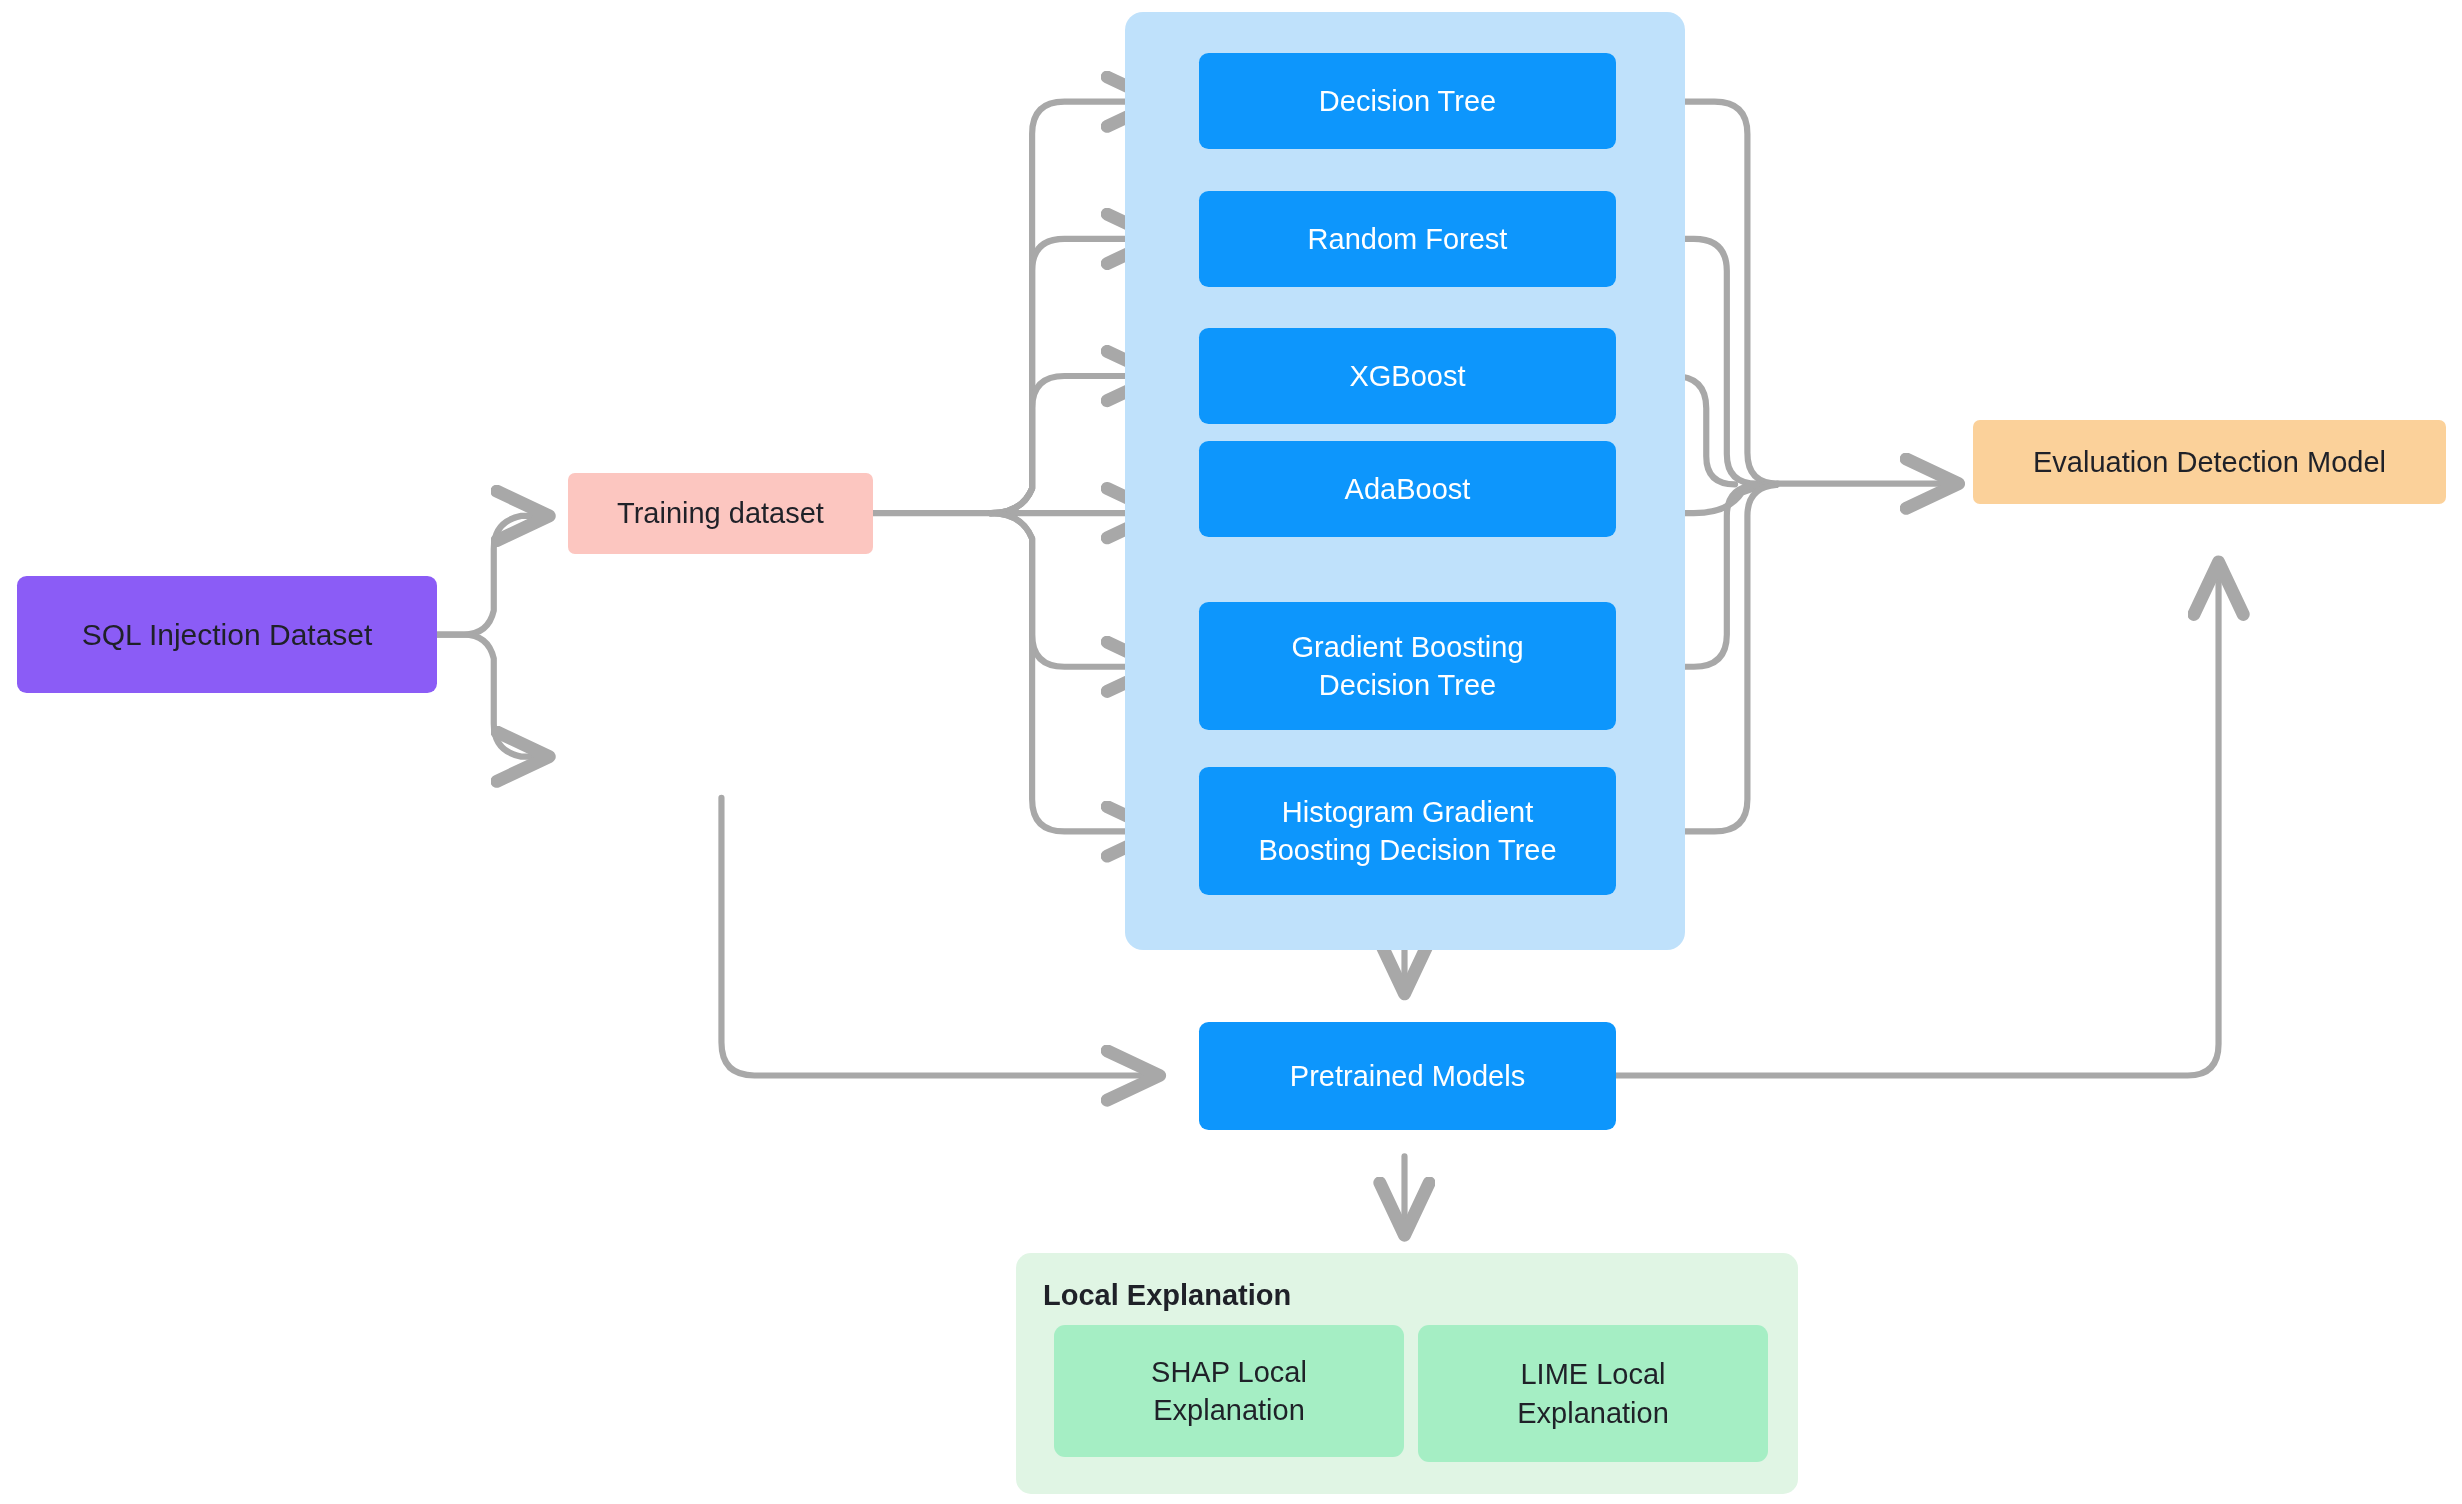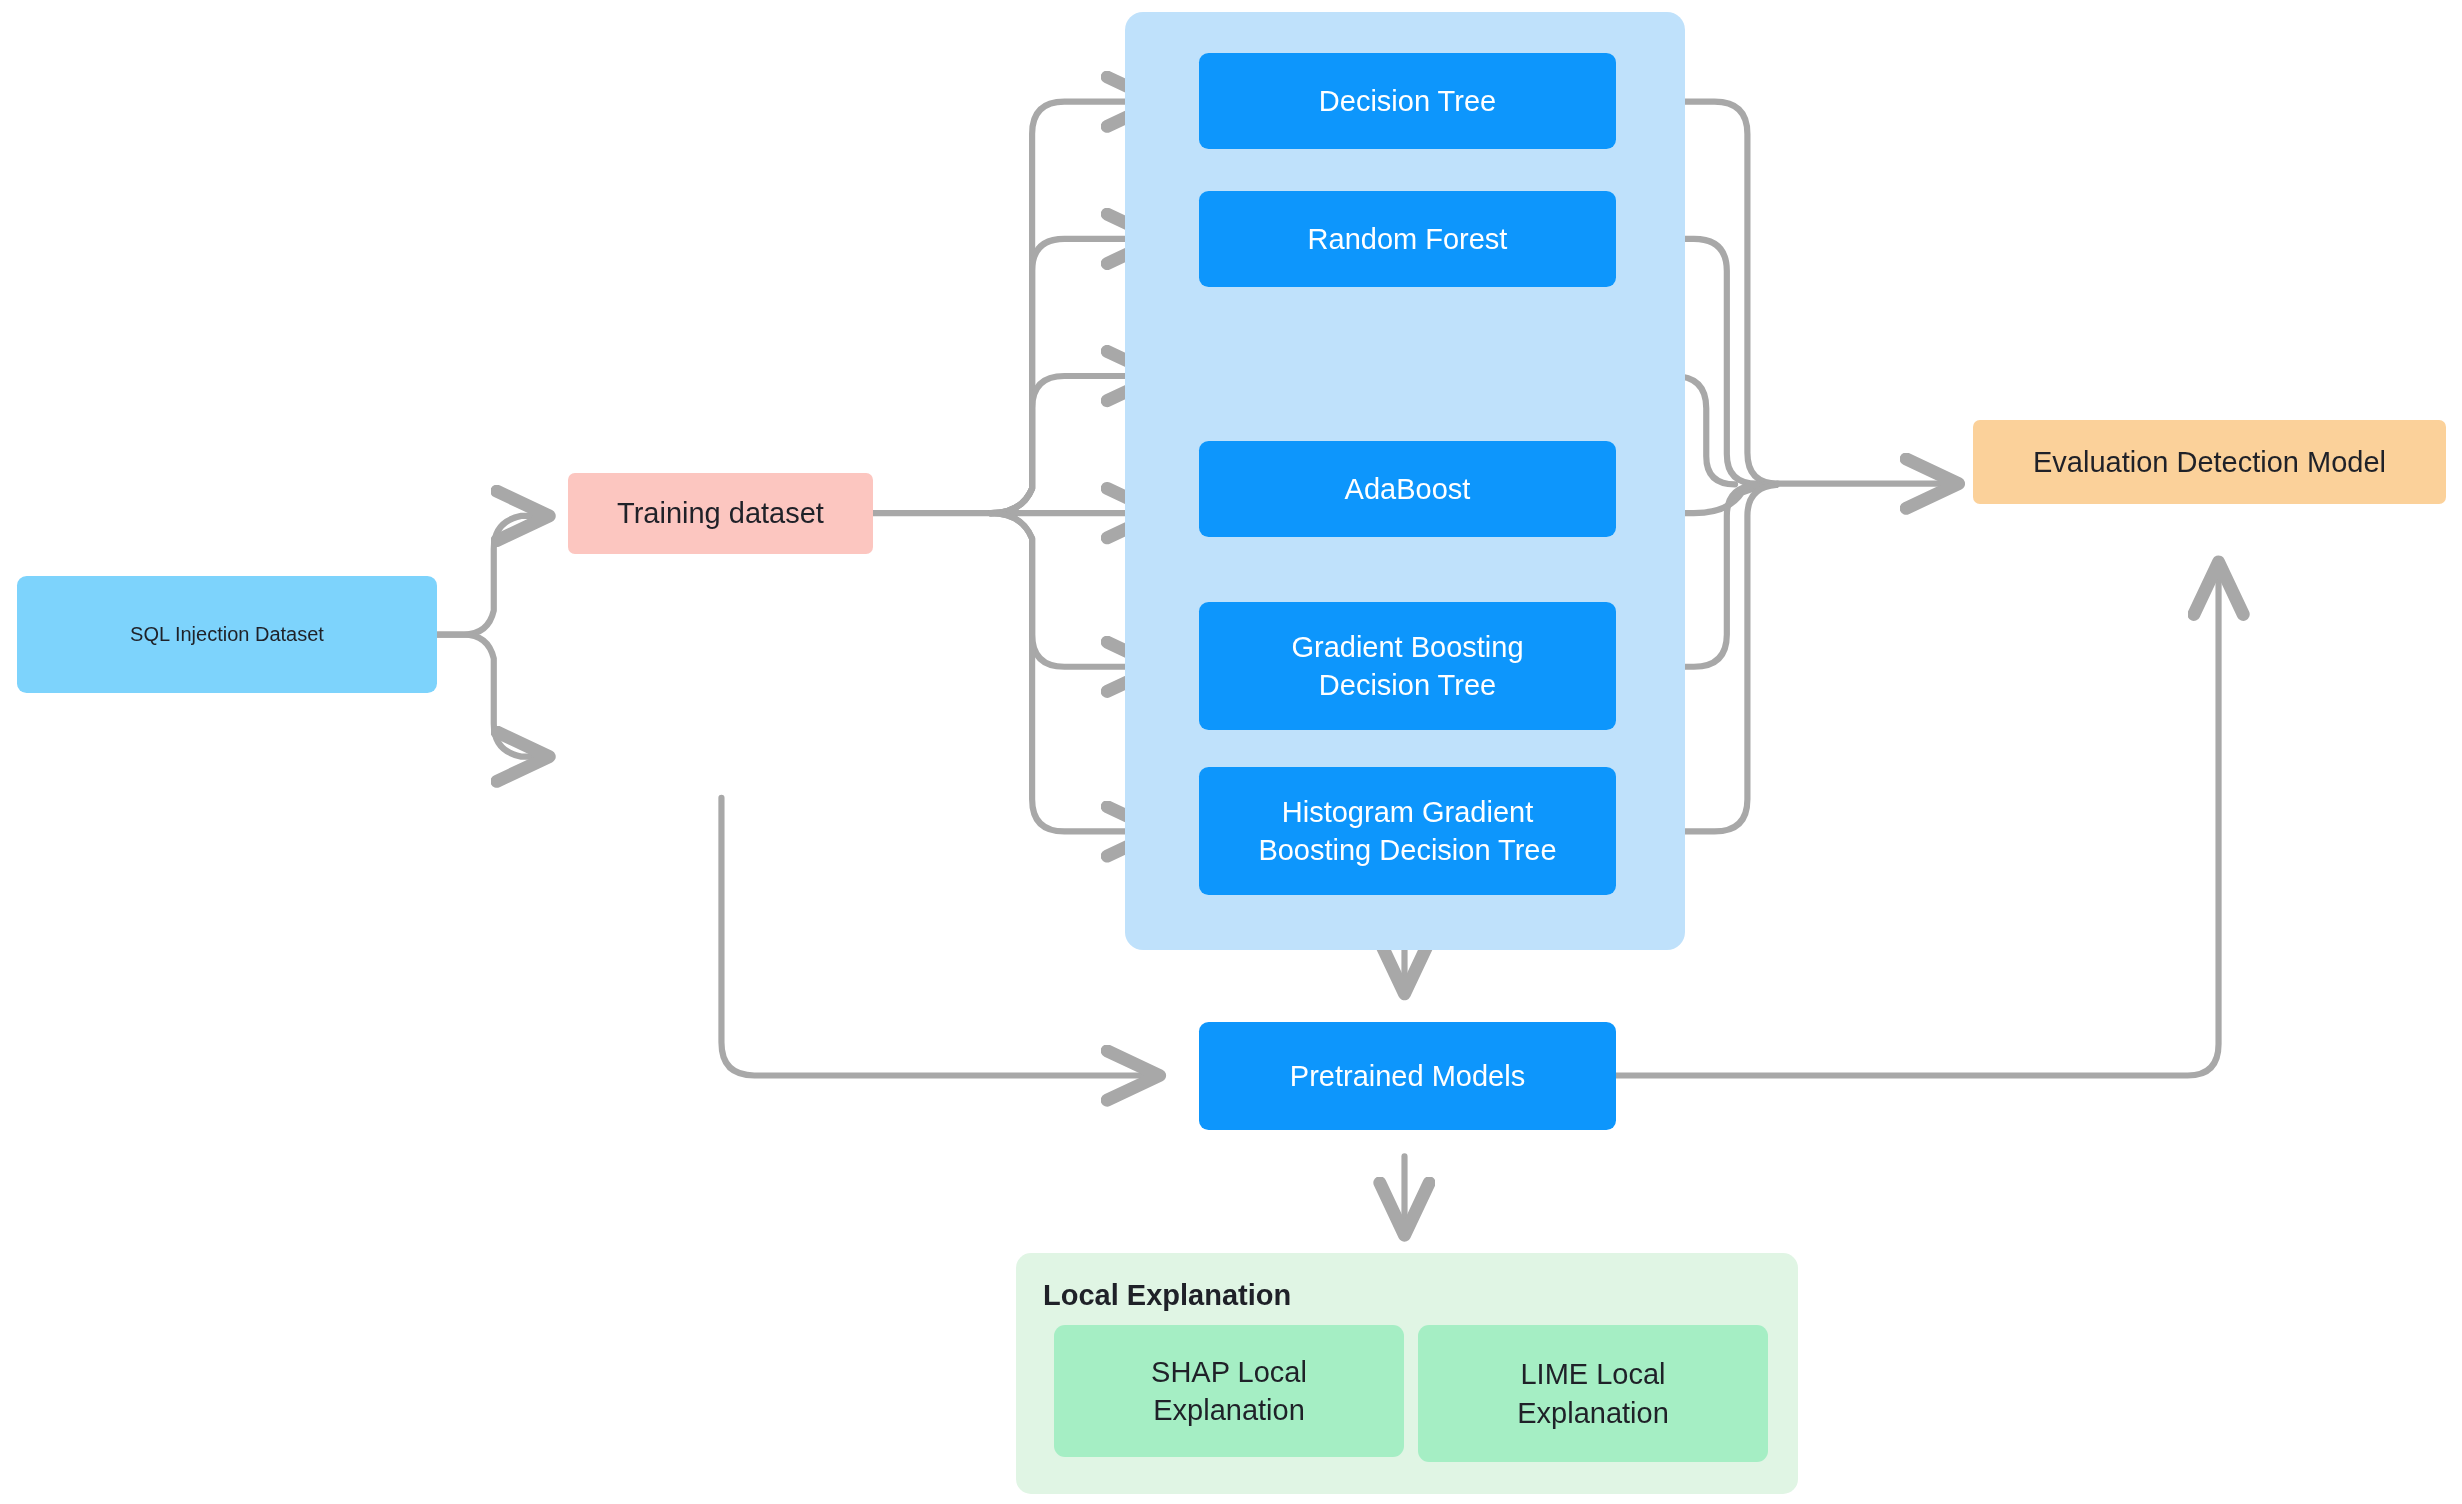--- a/index.html
+++ b/index.html
@@ -25,24 +25,24 @@
   .node {
     position: absolute;
     display: flex;
     align-items: center;
     justify-content: center;
     text-align: center;
     box-sizing: border-box;
     line-height: 1.32;
   }
   .node-dataset {
-    background: #7dd3fc;
+    background: #8b5cf6;
     color: #1f2128;
     border-radius: 9.6px;
-    font-size: 20px;
+    font-size: 30px;
   }
   .node-split {
     background: #fcc6c0;
     color: #1f2128;
     border-radius: 6.9px;
     font-size: 29px;
   }
   .node-model {
     background: #0d96fc;
     color: #ffffff;
@@ -132,20 +132,23 @@
   </div>
 
   <div class="group-models" style="left:1125px; top:12.3px; width:560px; height:938px;"></div>
 
   <div class="node node-model" style="left:1199px; top:53px; width:417px; height:96px;">
     <span class="node-inner">Decision Tree</span>
   </div>
   <div class="node node-model" style="left:1199px; top:191px; width:417px; height:96px;">
     <span class="node-inner">Random Forest</span>
   </div>
+  <div class="node node-model" style="left:1199px; top:328px; width:417px; height:96px;">
+    <span class="node-inner">XGBoost</span>
+  </div>
   <div class="node node-model" style="left:1199px; top:441px; width:417px; height:96px;">
     <span class="node-inner">AdaBoost</span>
   </div>
   <div class="node node-model" style="left:1199px; top:602px; width:417px; height:128px;">
     <span class="node-inner" style="white-space:pre-line;">Gradient Boosting
 Decision Tree</span>
   </div>
   <div class="node node-model" style="left:1199px; top:767px; width:417px; height:128px;">
     <span class="node-inner" style="white-space:pre-line;">Histogram Gradient
 Boosting Decision Tree</span>

